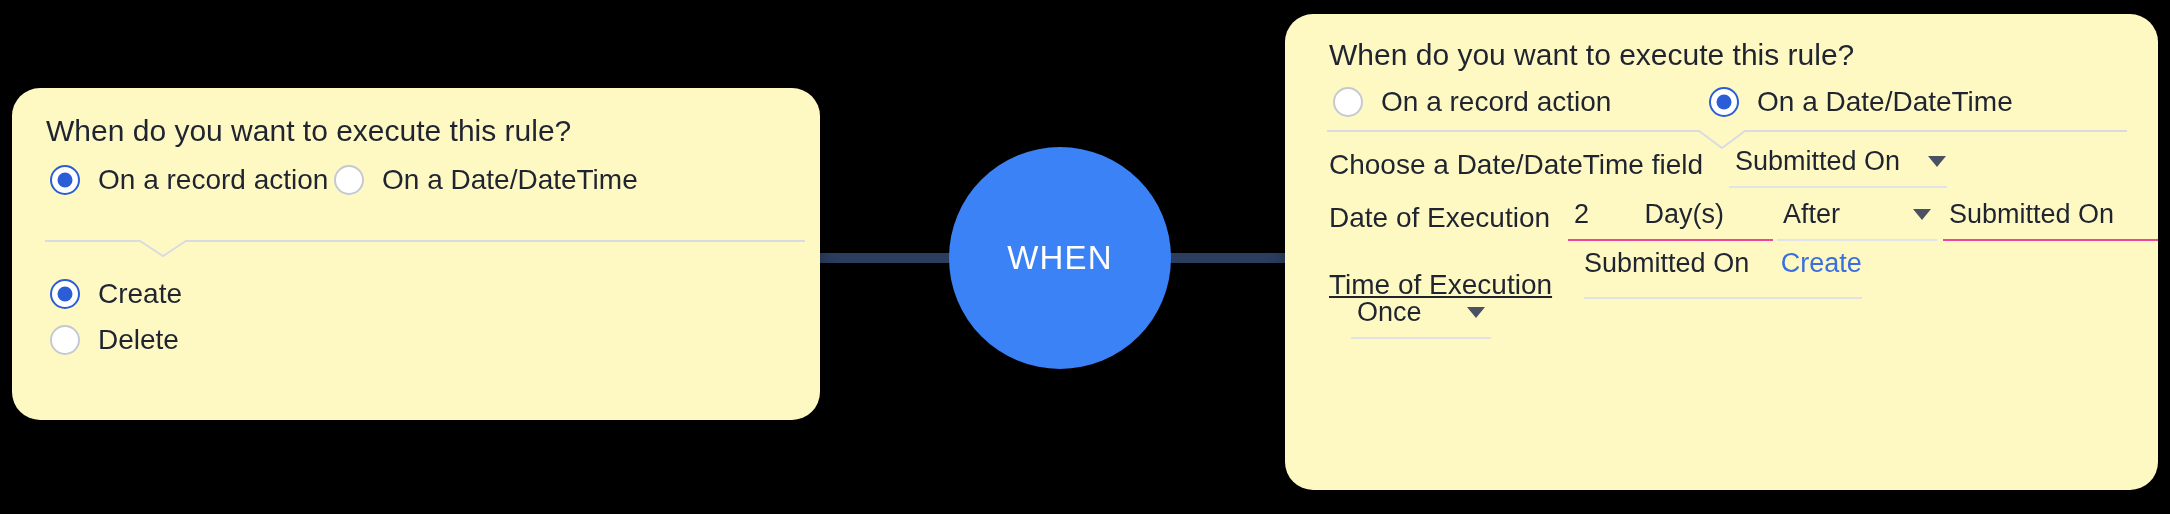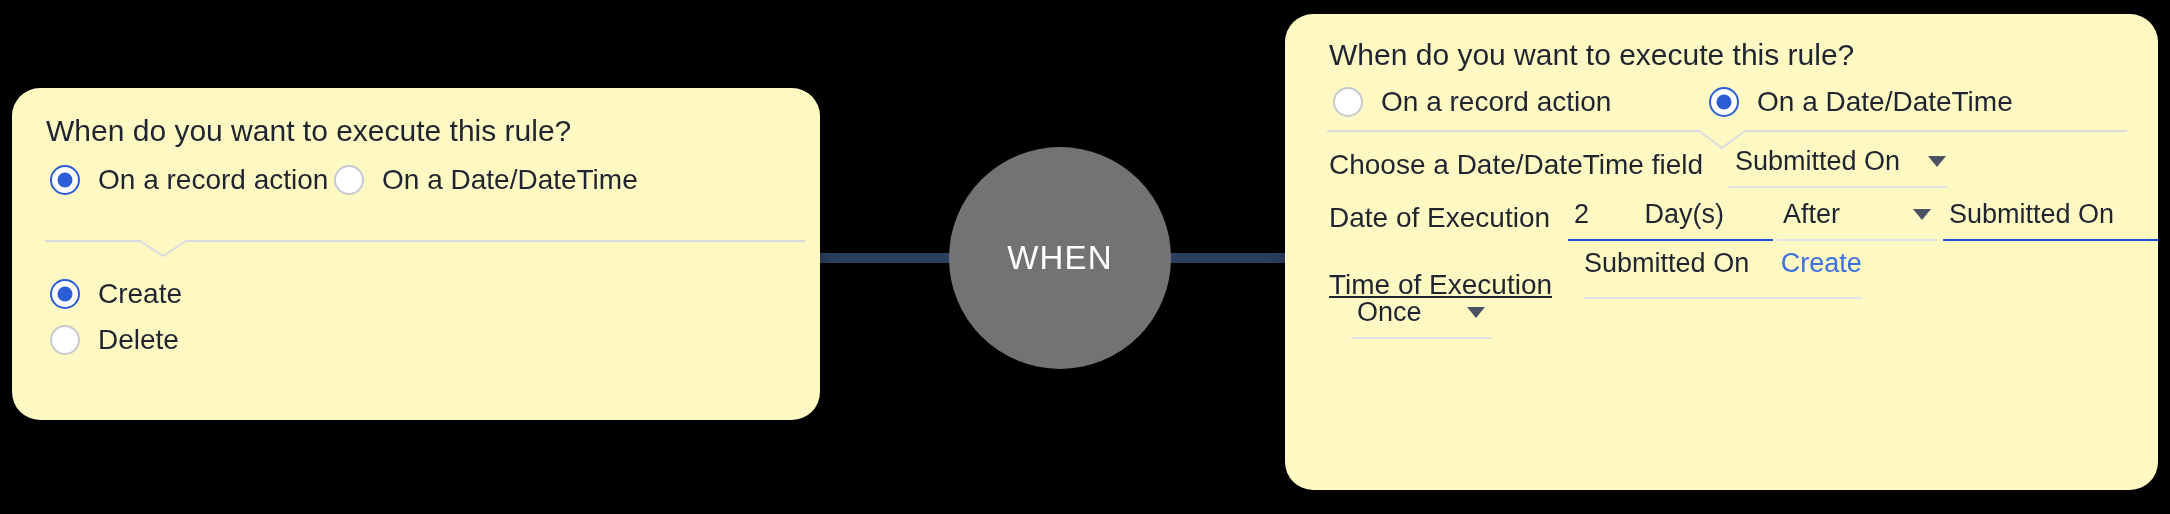--- a/index.html
+++ b/index.html
@@ -14,21 +14,21 @@
   
   .connector{
     position:absolute;height:10px;background:#2B3E5E;top:253px;
   }
   #conn-left{left:800px;width:170px;}
   #conn-right{left:1150px;width:160px;}
 
   
   #when-node{
     position:absolute;left:949px;top:147px;width:222px;height:222px;
-    border-radius:50%;background:#737373;
+    border-radius:50%;background:#3b82f6;
     display:flex;align-items:center;justify-content:center;
     color:#ffffff;font-size:33px;letter-spacing:1.2px;font-weight:400;
   }
 
   
   .card{
     position:absolute;background:#fef9c3;border-radius:28px;
     box-shadow:0 4px 18px rgba(0,0,0,.25);
     overflow:hidden;
   }
@@ -64,21 +64,21 @@
   .fselect{
     display:inline-flex;align-items:center;justify-content:space-between;
     border-bottom:2px solid #E1E3E8;padding:0 6px 9px 6px;
     font-size:27px;color:#1F2430;box-sizing:border-box;
   }
   .fselect .caret{
     width:0;height:0;border-left:9px solid transparent;border-right:9px solid transparent;
     border-top:11px solid #4A5163;margin-left:28px;flex:0 0 auto;
   }
   .ftext{
-    border-bottom:2px solid #1d4ed8;padding:0 6px 9px 6px;
+    border-bottom:2px solid #ec4899;padding:0 6px 9px 6px;
     font-size:27px;color:#1F2430;box-sizing:border-box;display:inline-block;
   }
   .plain{font-size:27px;color:#1F2430;padding-bottom:9px;display:inline-block;}
   .link{font-size:27px;color:#3B6FE0;padding-bottom:9px;display:inline-block;cursor:pointer;}
 </style>
 </head>
 <body>
 
 <div id="stage">
 

